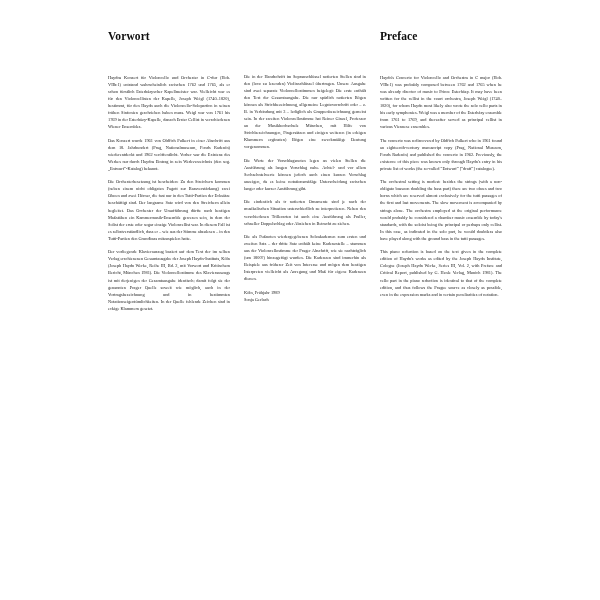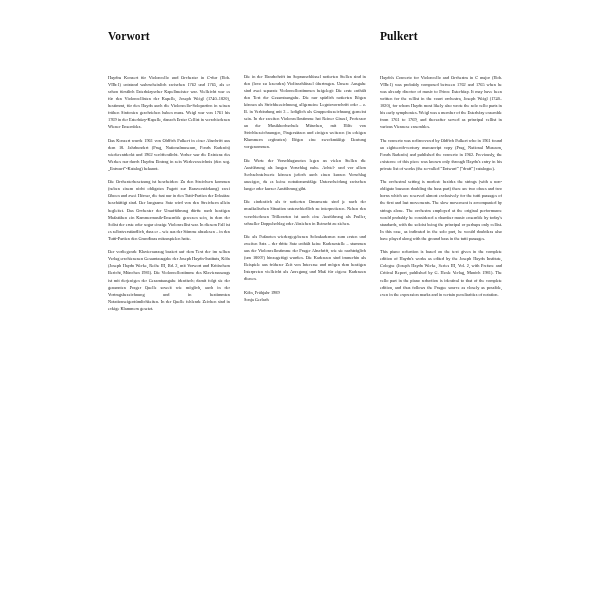--- a/index.html
+++ b/index.html
@@ -100,21 +100,21 @@
         <p class="para-break">Die eindeutich als tr notierten Ornamente sind je nach der musikalischen Situation unterschiedlich zu interpretieren. Neben den verschiedenen Trillerarten ist auch eine Ausführung als Praller, schneller Doppelschlag oder Abziehen in Betracht zu ziehen.</p>
         <p class="para-break">Die als Fußnoten wiedergegebenen Soloakademen zum ersten und zweiten Satz – der dritte Satz enthält keine Kadenzstelle – stammen aus der Violoncellostimme der Prager Abschrift, wie sie nachträglich (um 1800?) hinzugefügt wurden. Die Kadenzen sind immerhin als Beispiele aus früherer Zeit von Interesse und mögen dem heutigen Interpreten vielleicht als Anregung und Maß für eigene Kadenzen dienen.</p>
       </div>
       <div class="sig-block">
         <div>Köln, Frühjahr 1989</div>
         <div>Sonja Gerlach</div>
       </div>
     </div>
 
     <div class="column">
-      <h1 class="heading">Pulkert</h1>
+      <h1 class="heading">Preface</h1>
       <div class="body-text">
         <p>Haydn's Concerto for Violoncello and Orchestra in C major (Hob. VIIb:1) was probably composed between 1762 and 1765 when he was already director of music to Prince Esterházy. It may have been written for the cellist in the court orchestra, Joseph Weigl (1740–1820), for whom Haydn most likely also wrote the solo cello parts in his early symphonies. Weigl was a member of the Esterházy ensemble from 1761 to 1769, and thereafter served as principal cellist in various Viennese ensembles.</p>
         <p class="para-break">The concerto was rediscovered by Oldřich Pulkert who in 1961 found an eighteenth-century manuscript copy (Prag, National Museum, Fonds Radenín) and published the concerto in 1962. Previously, the existence of this piece was known only through Haydn's entry in his private list of works (the so-called “Entwurf” [“draft”] catalogue).</p>
         <p class="para-break">The orchestral setting is modest: besides the strings (with a non-obligato bassoon doubling the bass part) there are two oboes and two horns which are reserved almost exclusively for the tutti passages of the first and last movements. The slow movement is accompanied by strings alone. The orchestra employed at the original performance would probably be considered a chamber music ensemble by today's standards, with the soloist being the principal or perhaps only cellist. In this case, as indicated in the solo part, he would doubtless also have played along with the ground bass in the tutti passages.</p>
         <p class="para-break">This piano reduction is based on the text given in the complete edition of Haydn's works as edited by the Joseph Haydn Institute, Cologne (Joseph Haydn Werke, Series III, Vol. 2, with Preface and Critical Report, published by G. Henle Verlag, Munich 1981). The cello part in the piano reduction is identical to that of the complete edition, and thus follows the Prague source as closely as possible, even in the expression marks and in certain peculiarities of notation.</p>
       </div>
     </div>
 
   </div>
 </div>

